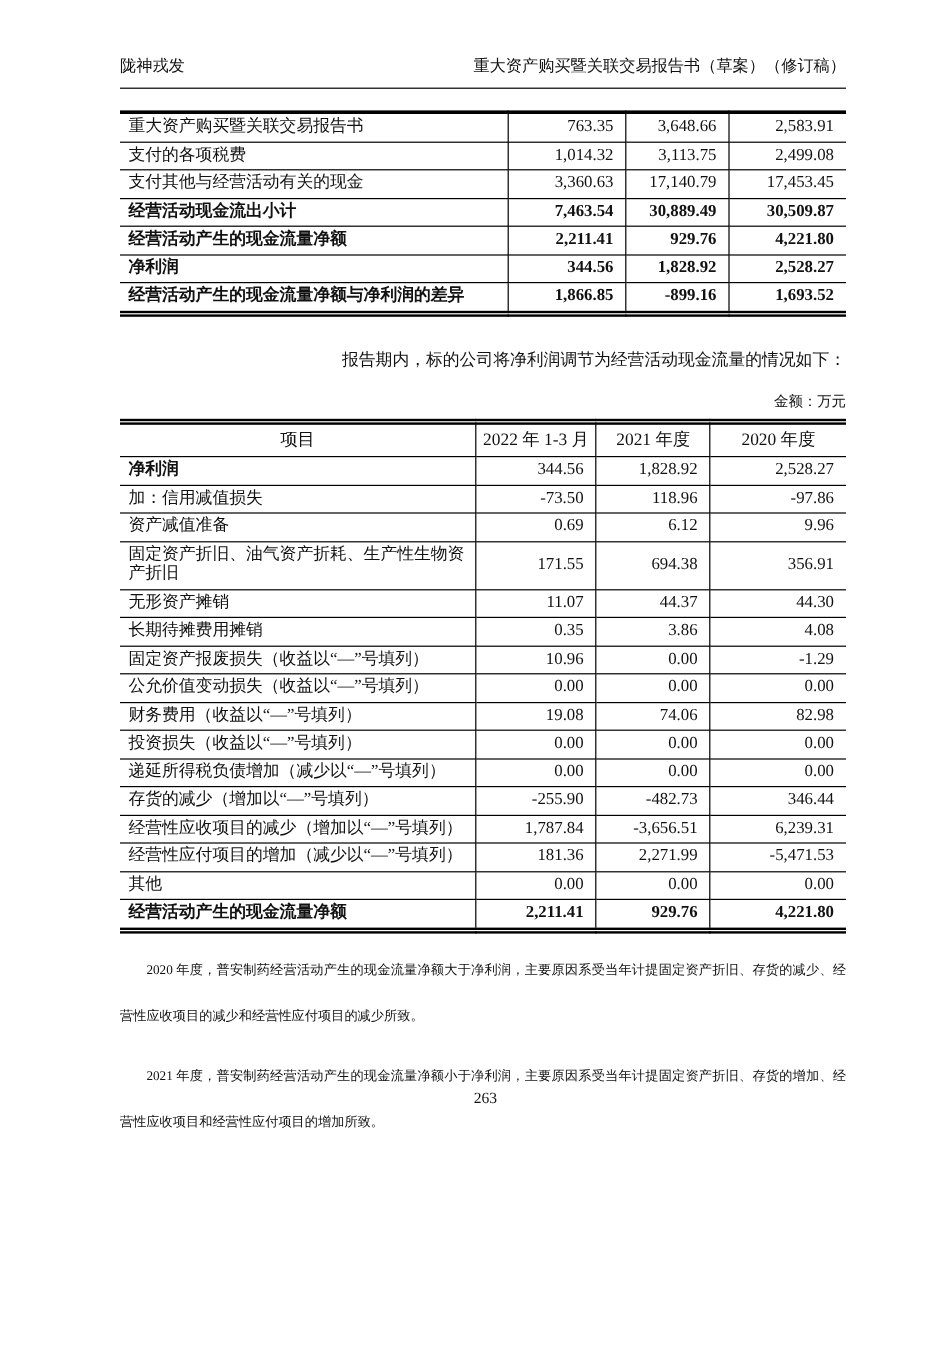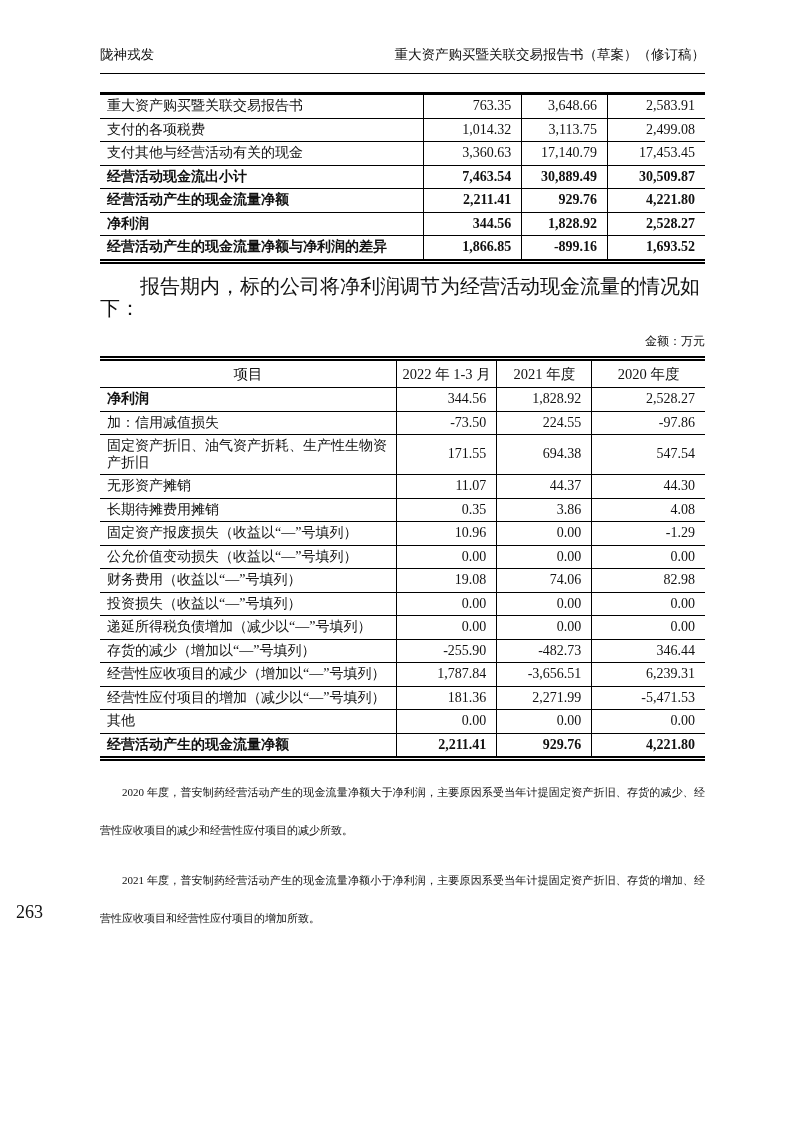--- a/index.html
+++ b/index.html
@@ -47,44 +47,46 @@
     text-align: center;
     font-size: 14.5px;
     padding: 5px 4px;
   }
   .fin-table td.label-cell { text-align: left; padding-left: 7px; }
   .fin-table td.num-cell { text-align: right; padding-right: 10px;
     font-family: "Liberation Serif", "DejaVu Serif", serif; }
   .fin-table td.bold { font-weight: bold; }
   
   .intro-para {
-    margin-top: 11px;
-    font-size: 20px;
+    margin-top: 26px;
+    font-size: 14px;
     line-height: 22px;
     text-indent: 2em;
+    text-align: right;
   }
   .unit-note {
     margin-top: 14px;
     margin-bottom: 6px;
     text-align: right;
     font-size: 12px;
   }
   .body-para {
     font-size: 11px;
     line-height: 38px;
     text-align: justify;
     text-indent: 2em;
     margin-top: 12px;
   }
   .body-para:first-of-type { margin-top: 10px; }
   .page-number {
     position: absolute;
     left: 16px; right: 0;
     bottom: 70px;
-    font-size: 18px;
+    text-align: center;
+    font-size: 13px;
   }
 </style>
 </head>
 <body>
 
 <div class="page">
 
   <div class="doc-header">
     <span>陇神戎发</span>
     <span>重大资产购买暨关联交易报告书（草案）（修订稿）</span>
@@ -165,28 +167,34 @@
     <tbody>
         <tr>
           <td class="label-cell bold">净利润</td>
           <td class="num-cell">344.56</td>
           <td class="num-cell">1,828.92</td>
           <td class="num-cell">2,528.27</td>
         </tr>
         <tr>
           <td class="label-cell">加：信用减值损失</td>
           <td class="num-cell">-73.50</td>
-          <td class="num-cell">224.55</td>
+          <td class="num-cell">118.96</td>
           <td class="num-cell">-97.86</td>
+        </tr>
+        <tr>
+          <td class="label-cell">资产减值准备</td>
+          <td class="num-cell">0.69</td>
+          <td class="num-cell">6.12</td>
+          <td class="num-cell">9.96</td>
         </tr>
         <tr>
           <td class="label-cell">固定资产折旧、油气资产折耗、生产性生物资产折旧</td>
           <td class="num-cell">171.55</td>
           <td class="num-cell">694.38</td>
-          <td class="num-cell">547.54</td>
+          <td class="num-cell">356.91</td>
         </tr>
         <tr>
           <td class="label-cell">无形资产摊销</td>
           <td class="num-cell">11.07</td>
           <td class="num-cell">44.37</td>
           <td class="num-cell">44.30</td>
         </tr>
         <tr>
           <td class="label-cell">长期待摊费用摊销</td>
           <td class="num-cell">0.35</td>

